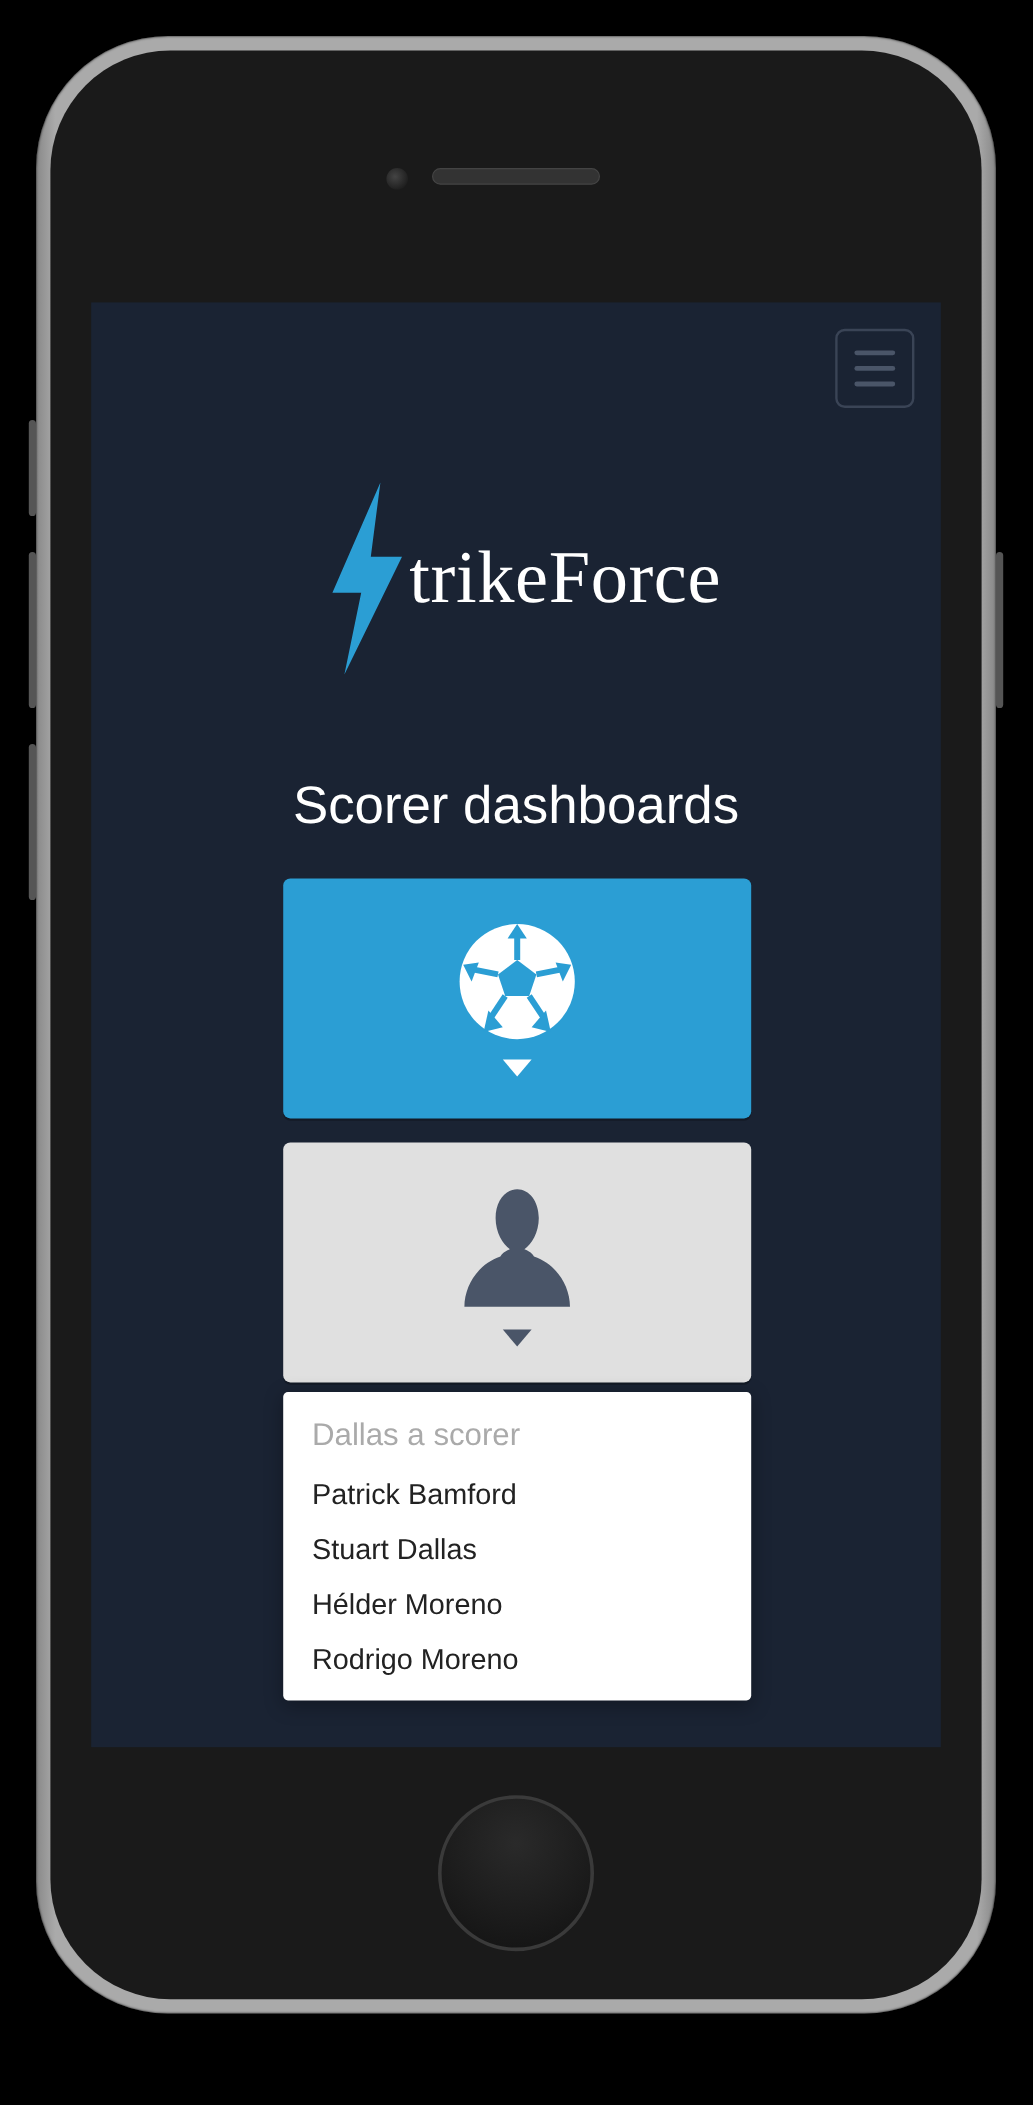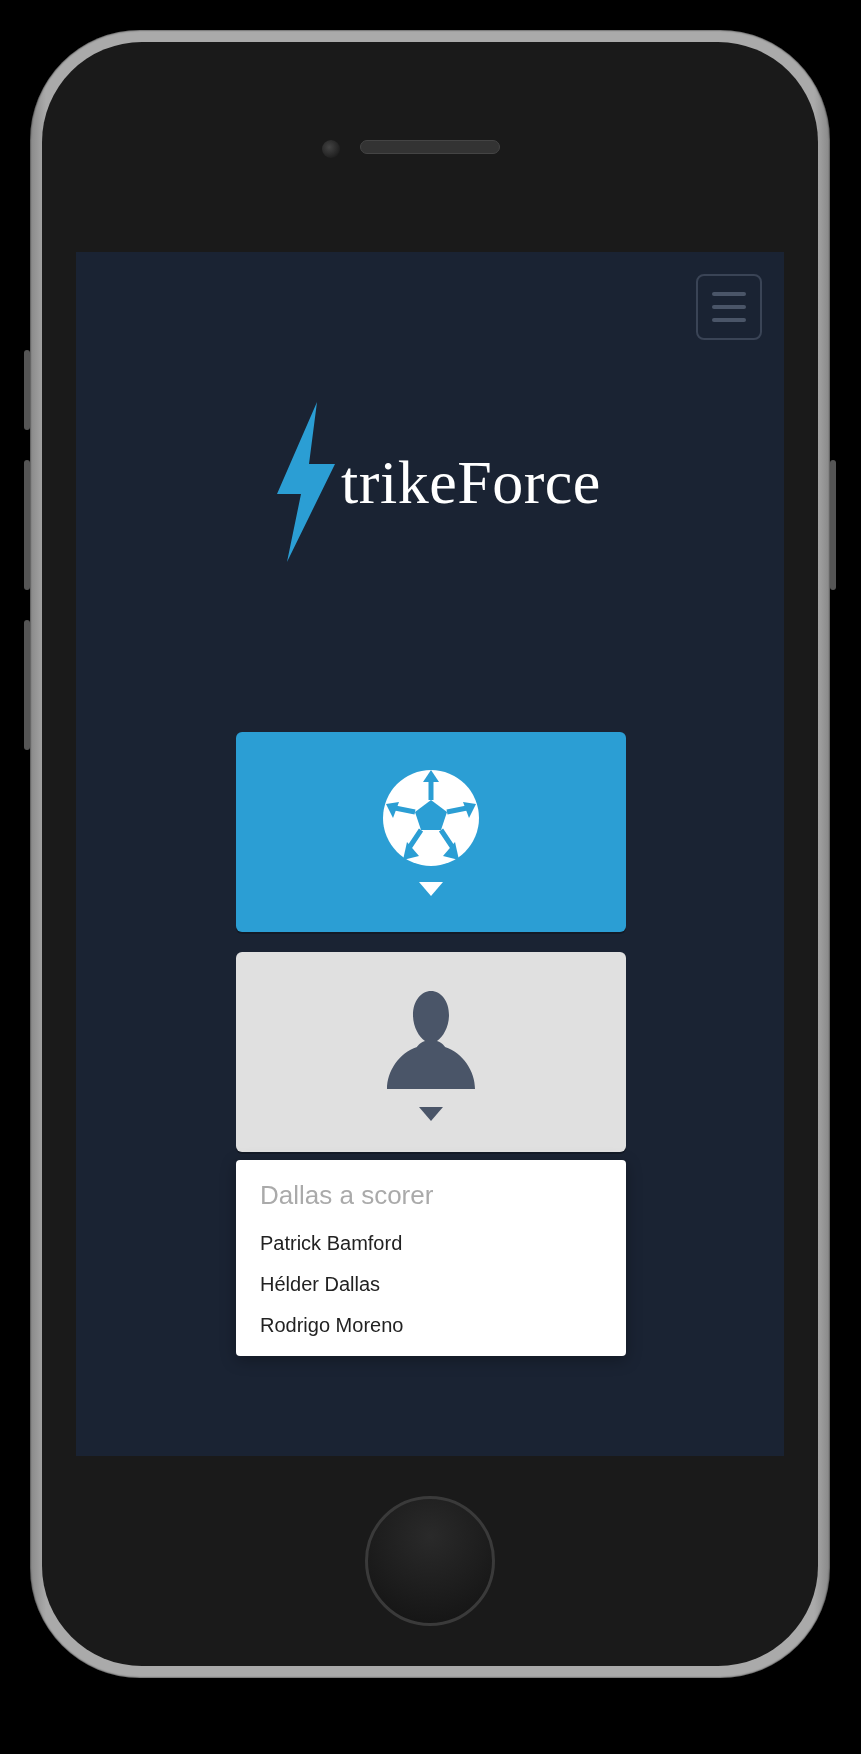--- a/index.html
+++ b/index.html
@@ -174,21 +174,21 @@
     padding: 14px 0 10px 0;
   }
   .dropdown-prompt {
     color: #aaa;
     font-size: 26px;
     padding: 6px 24px 12px 24px;
     font-weight: 300;
   }
   .dropdown-item {
     color: #222;
-    font-size: 20px;
+    font-size: 24px;
     padding: 9px 24px;
     font-weight: 400;
   }
 </style>
 </head>
 <body>
 
 <div class="phone-outer">
   <div class="phone-side-btn btn-left-1"></div>
   <div class="phone-side-btn btn-left-2"></div>
@@ -213,20 +213,21 @@
         <div class="logo-inline">
           <div class="bolt">
             <svg viewBox="0 0 90 160" width="90" height="160">
               <polygon points="58,0 18,92 42,92 28,160 76,62 50,62" fill="#2b9ed4"></polygon>
             </svg>
           </div>
           <div class="logo-text">trikeForce</div>
         </div>
       </div>
 
+      <div class="section-title">Scorer dashboards</div>
 
       <div class="card card-blue">
         <span>
           <svg width="100" height="100" viewBox="0 0 100 100">
             <circle cx="50" cy="50" r="48" fill="#fff"></circle>
             <polygon points="50,32 66,44 60,62 40,62 34,44" fill="#2b9ed4"></polygon>
             <polygon points="50,2 58,14 42,14" fill="#2b9ed4"></polygon>
             <polygon points="95,36 88,50 82,34" fill="#2b9ed4"></polygon>
             <polygon points="78,92 62,88 74,74" fill="#2b9ed4"></polygon>
             <polygon points="22,92 26,74 38,88" fill="#2b9ed4"></polygon>
@@ -246,21 +247,22 @@
           <svg width="100" height="110" viewBox="0 0 100 110">
             <path d="M50 8 C60 8 68 18 68 32 C68 44 62 54 56 58 C62 60 64 64 64 64 C82 70 94 88 94 106 L6 106 C6 88 18 70 36 64 C36 64 38 60 44 58 C38 54 32 44 32 32 C32 18 40 8 50 8 Z" fill="#4a5568"></path>
           </svg>
         </span>
         <div class="triangle"></div>
       </div>
 
       <div class="dropdown">
         <div class="dropdown-prompt">Dallas a scorer</div>
         <div class="dropdown-item">Patrick Bamford</div>
-        <div class="dropdown-item">Hélder Dallas</div>
+        <div class="dropdown-item">Stuart Dallas</div>
+        <div class="dropdown-item">Hélder Moreno</div>
         <div class="dropdown-item">Rodrigo Moreno</div>
       </div>
 
     </div>
 
     <div class="home-btn"></div>
   </div>
 </div>
 
 </body></html>

